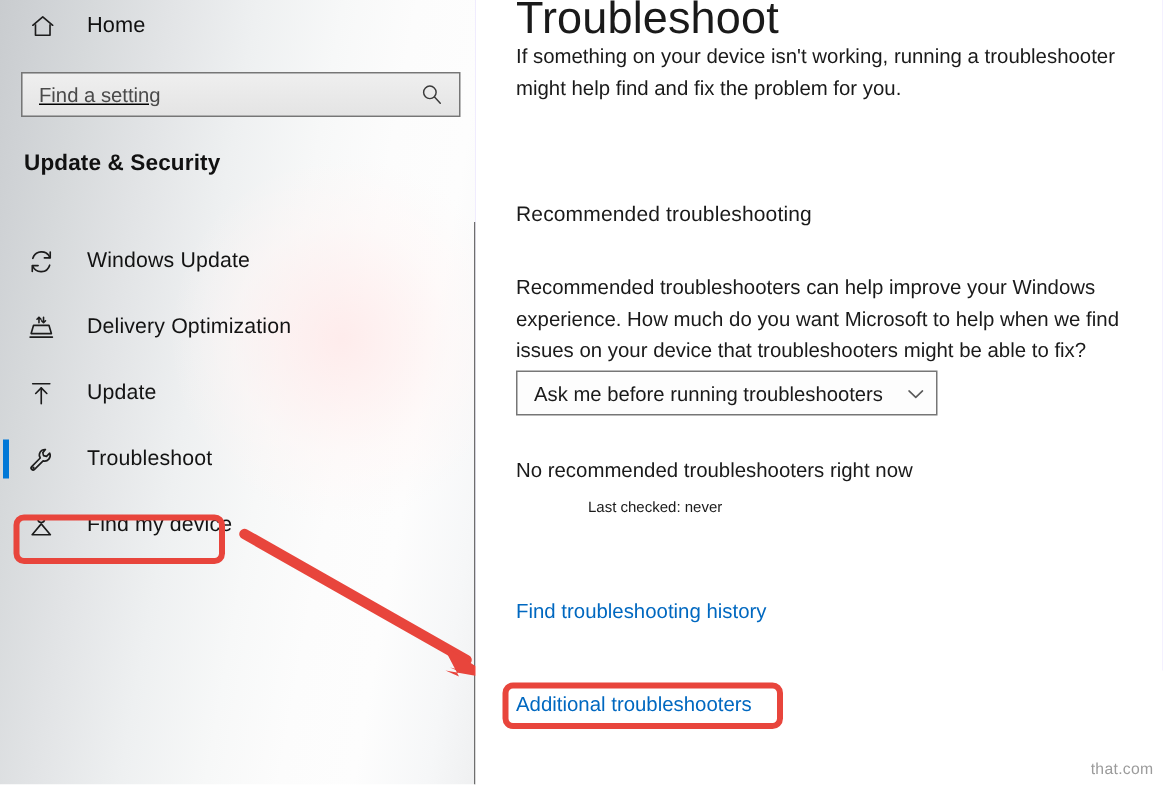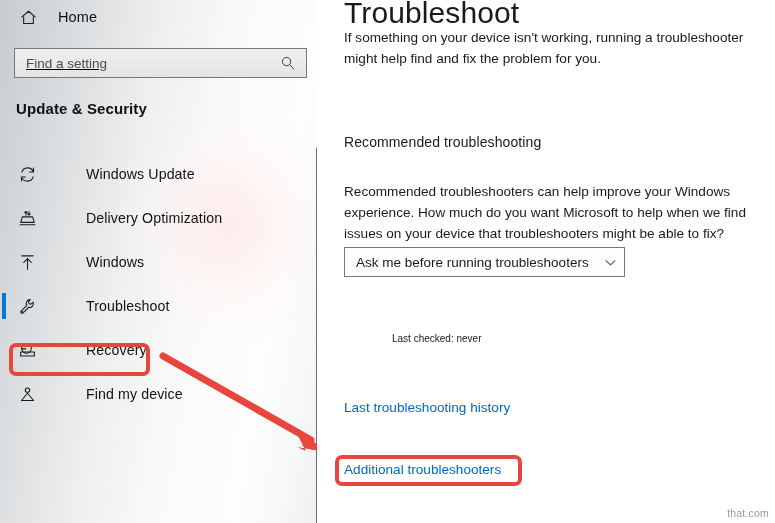--- a/index.html
+++ b/index.html
@@ -104,21 +104,20 @@
     position: absolute;
     left: 0; top: 152px;
     width: 317px;
   }
   .nav-item {
     position: relative;
     height: 44px;
     display: flex;
     align-items: center;
     cursor: default;
-    gap: 28px;
   }
   .nav-item .ic {
     width: 22px; height: 22px;
     margin-left: 16px;
     display: flex; align-items: center; justify-content: center;
     flex: none;
   }
   .nav-item .lbl {
     margin-left: 20px;
     font-size: 14.2px;
@@ -319,44 +318,34 @@
 
 
       <div class="nav-item">
         <span class="ic">
           <svg width="19" height="19" viewBox="0 0 20 20">
             <line x1="4.0" y1="3.0" x2="16.0" y2="3.0" stroke="#1c1c1c" stroke-width="1.15" stroke-linecap="round"></line>
             <line x1="10" y1="17.0" x2="10" y2="6.0" stroke="#1c1c1c" stroke-width="1.15" stroke-linecap="round"></line>
             <path d="M6.1 9.8 L10 5.9 L13.9 9.8" fill="none" stroke="#1c1c1c" stroke-width="1.15" stroke-linecap="round" stroke-linejoin="round"></path>
           </svg>
         </span>
-        <span class="lbl">Windows</span>
+        <span class="lbl">Update</span>
       </div>
 
       <div class="nav-item selected">
         <span class="sel-bar"></span>
         <span class="ic">
           <svg width="19" height="19" viewBox="0 0 20 20">
             <path d="M12.9 2.8 a3.9 3.9 0 0 0 -3.6 6.0 L3.3 14.8 a1.4 1.4 0 0 0 2.0 2.0 l6.0 -6.0 a3.9 3.9 0 0 0 4.6 -5.4 l-2.2 2.2 -2.1 -0.5 -0.5 -2.1 Z" fill="none" stroke="#1c1c1c" stroke-width="1.15" stroke-linejoin="round"></path>
             <circle cx="4.5" cy="15.6" r="0.85" fill="#1c1c1c"></circle>
           </svg>
         </span>
         <span class="lbl">Troubleshoot</span>
       </div>
 
-      <div class="nav-item">
-        <span class="ic">
-          <svg width="19" height="19" viewBox="0 0 20 20">
-            <path d="M7.2 3.3 A5.0 5.0 0 1 1 4.0 8.1" fill="none" stroke="#1c1c1c" stroke-width="1.15" stroke-linecap="round"></path>
-            <path d="M4.0 4.2 L4.0 8.3 L8.0 8.3" fill="none" stroke="#1c1c1c" stroke-width="1.15" stroke-linecap="round" stroke-linejoin="round"></path>
-            <path d="M2.8 11.6 H17.2 V15.8 H2.8 Z" fill="none" stroke="#1c1c1c" stroke-width="1.15" stroke-linejoin="round"></path>
-          </svg>
-        </span>
-        <span class="lbl">Recovery</span>
-      </div>
 
 
       <div class="nav-item">
         <span class="ic">
           <svg width="19" height="19" viewBox="0 0 20 20">
             <circle cx="10" cy="5.4" r="2.3" fill="none" stroke="#1c1c1c" stroke-width="1.15"></circle>
             <path d="M3.6 16.3 L10 8.7 L16.4 16.3 Z" fill="none" stroke="#1c1c1c" stroke-width="1.15" stroke-linejoin="round"></path>
           </svg>
         </span>
         <span class="lbl">Find my device</span>
@@ -386,23 +375,24 @@
 
     <div id="dropdown">
       <span class="dd-text">Ask me before running troubleshooters</span>
       <span class="dd-chev">
         <svg width="15" height="15" viewBox="0 0 16 16">
           <path d="M3.2 6.0 L8 10.6 L12.8 6.0" fill="none" stroke="#5a5a5a" stroke-width="1.15" stroke-linecap="round" stroke-linejoin="round"></path>
         </svg>
       </span>
     </div>
 
+    <div id="status-main">No recommended troubleshooters right now</div>
     <div id="status-sub">Last checked: never</div>
 
-    <a class="link" id="link-history">Last troubleshooting history</a>
+    <a class="link" id="link-history">Find troubleshooting history</a>
     <a class="link" id="link-additional">Additional troubleshooters</a>
 
     <div id="hl-additional"></div>
 
     <div id="watermark">that.com</div>
 
   </div>
 
 </div>
 

